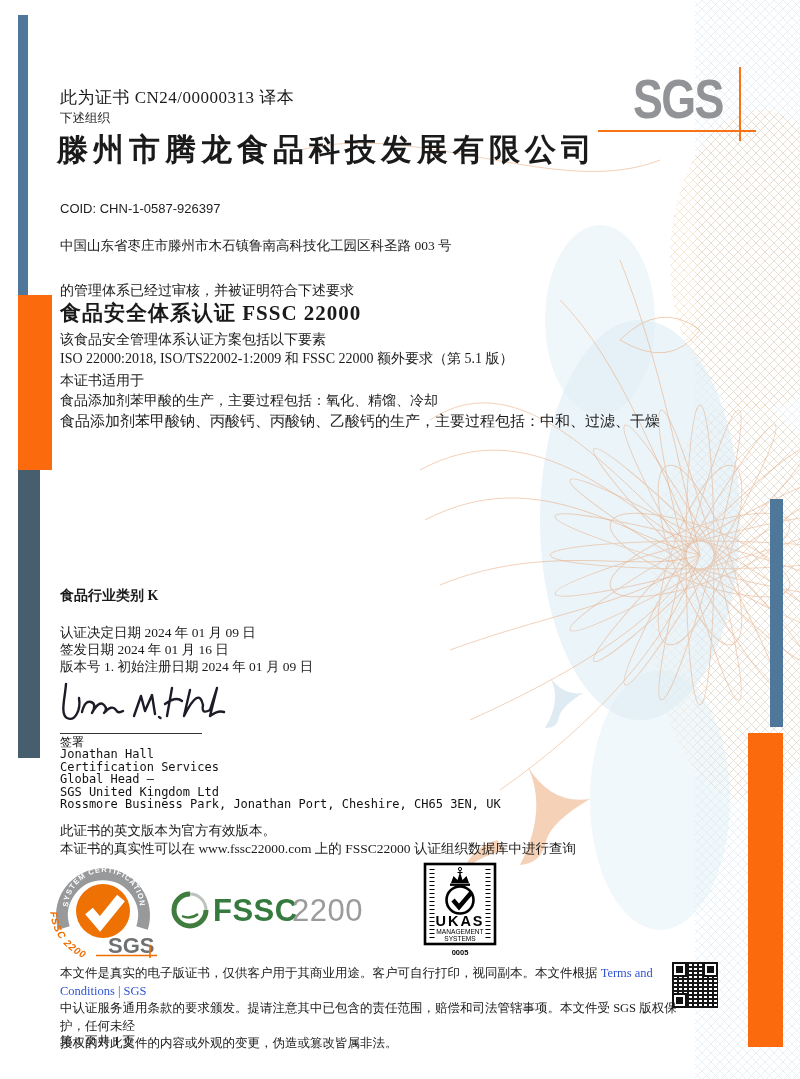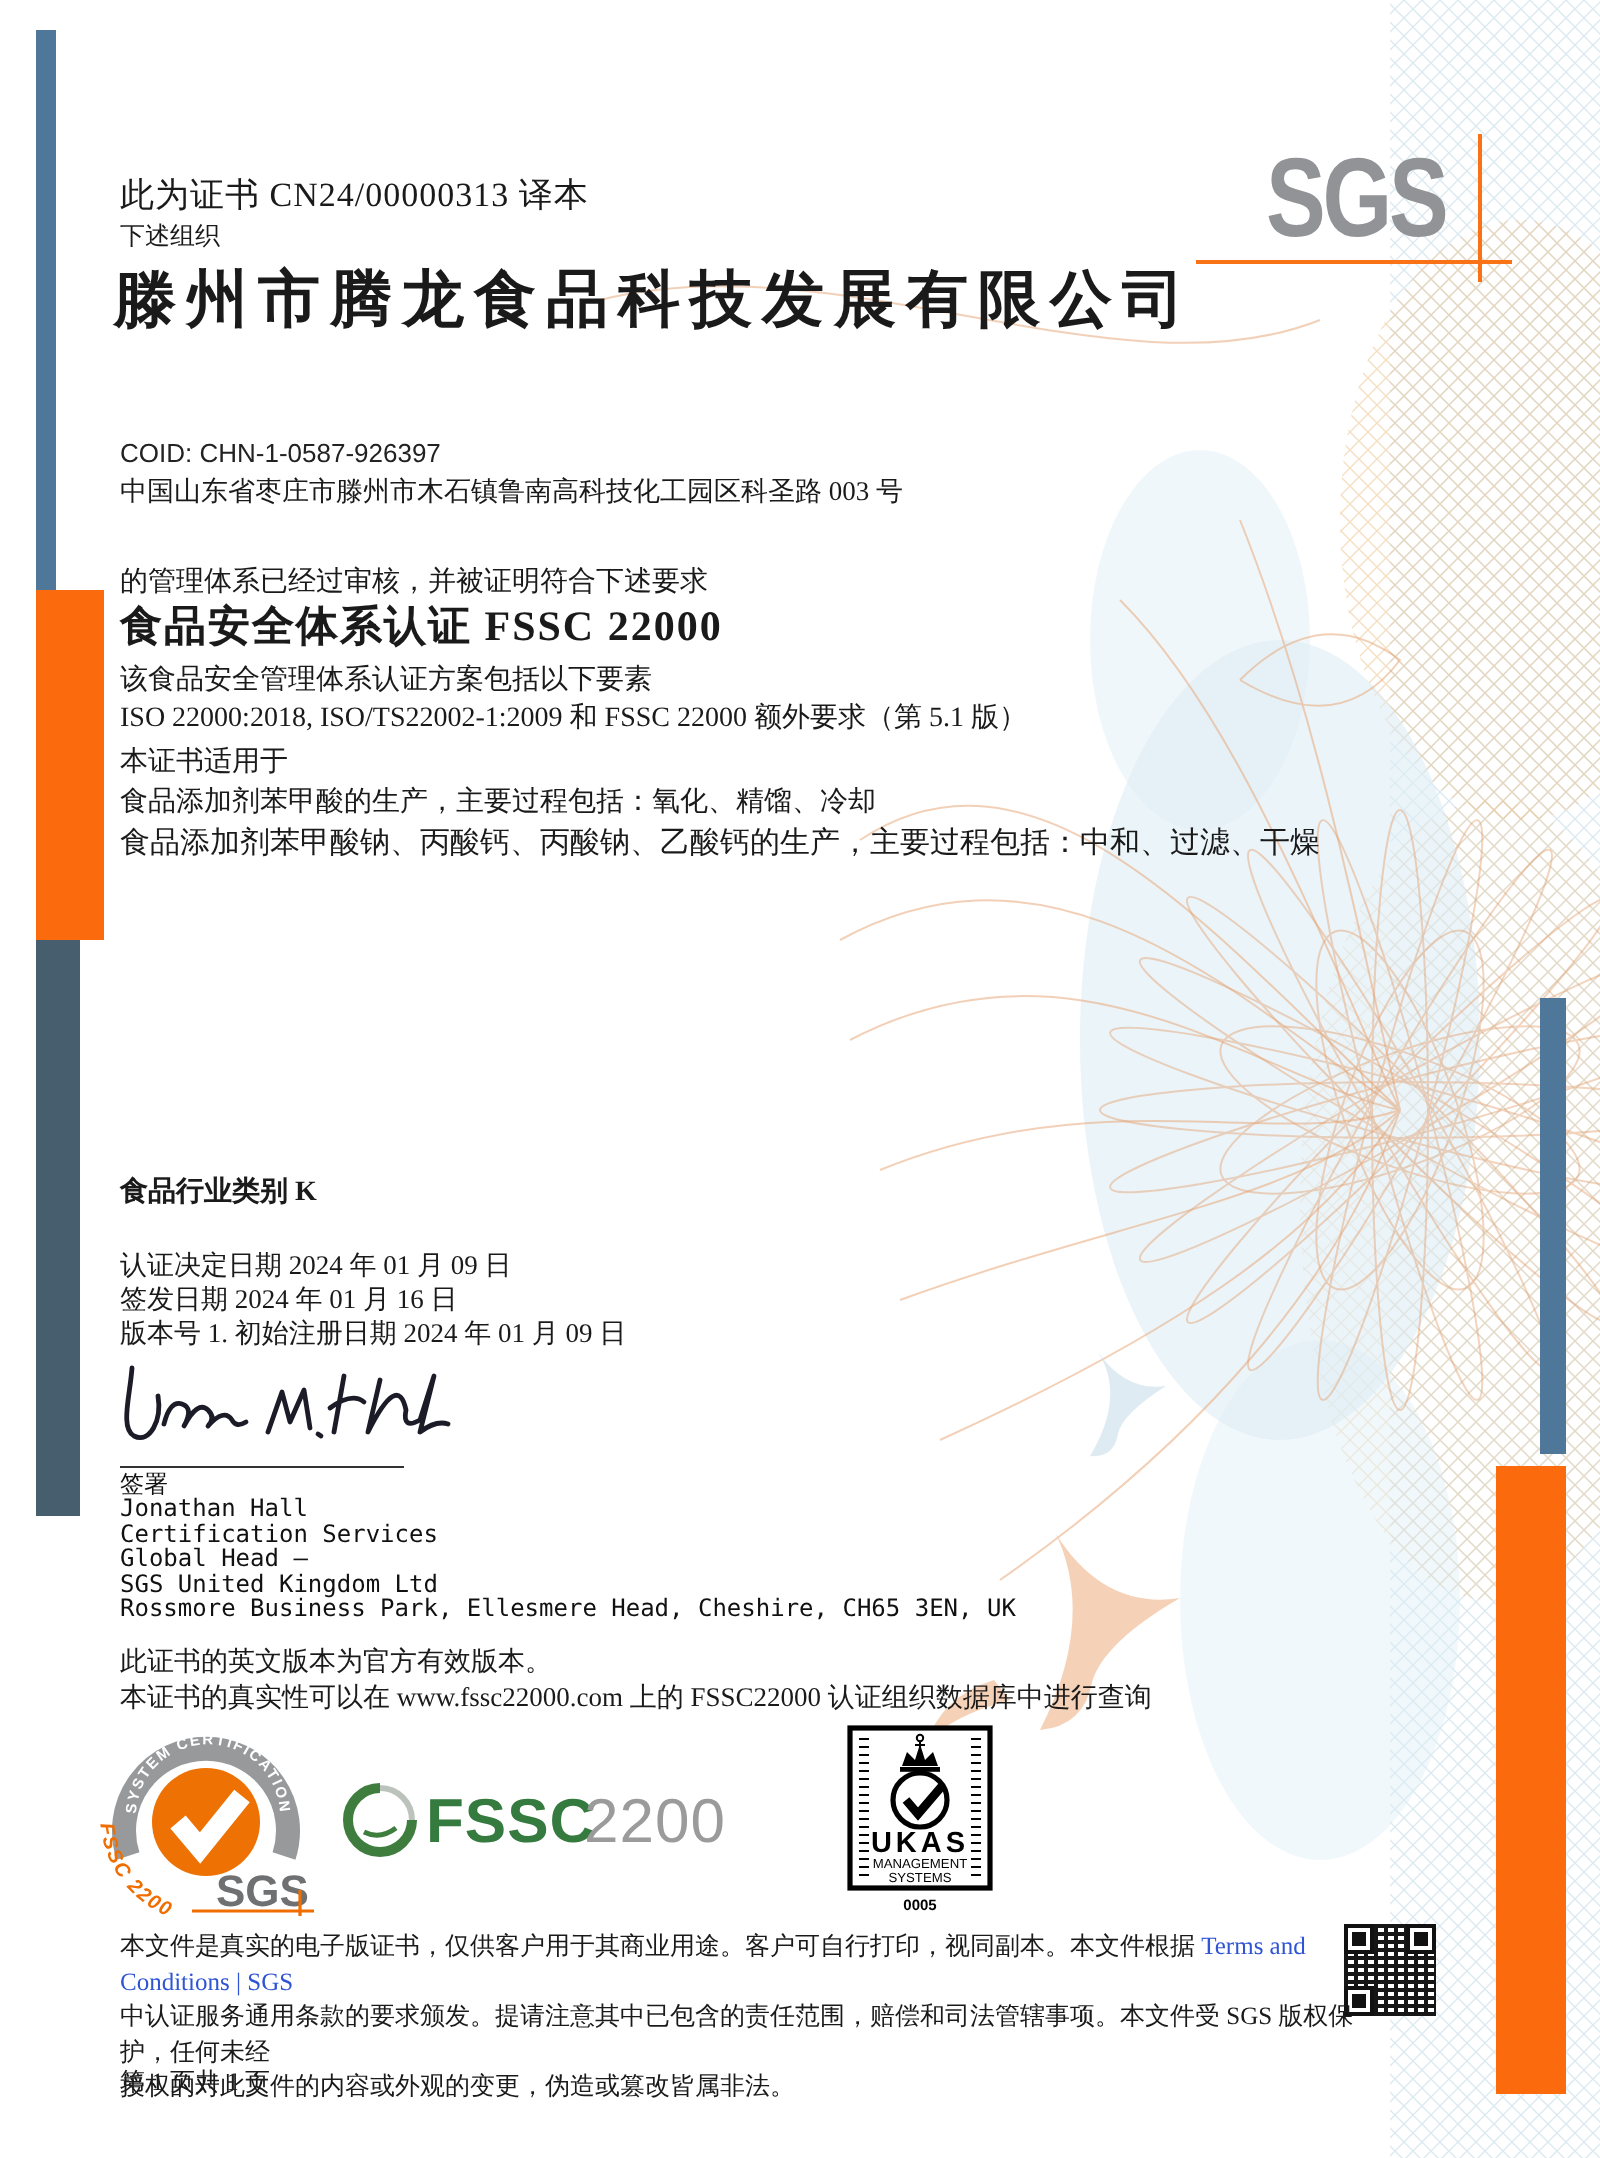--- a/index.html
+++ b/index.html
@@ -14,21 +14,21 @@
   .bar-left-blue{left:18px;top:15px;width:10px;height:280px;background:#4e7799;}
   .bar-left-orange{left:18px;top:295px;width:34px;height:175px;background:#fb6a0c;}
   .bar-left-slate{left:18px;top:470px;width:22px;height:288px;background:#475e6e;}
   .bar-right-blue{left:770px;top:499px;width:13px;height:228px;background:#4e7799;}
   .bar-right-orange{left:748px;top:733px;width:35px;height:314px;background:#fb6a0c;}
 
   
   .cert-line{left:60px;top:86px;font-size:17px;letter-spacing:.5px;}
   .org-intro{left:60px;top:110px;font-size:12.5px;}
   .company{left:57px;top:129px;font-size:31px;font-weight:900;letter-spacing:5px;}
-  .coid{left:60px;top:219px;font-size:13px;color:#222;}
+  .coid{left:60px;top:201px;font-size:13px;color:#222;}
   .addr-cn{left:60px;top:237px;font-size:13.5px;}
 
   .sgs-logo-text{left:633px;top:66px;font-size:56px;font-weight:bold;color:#919396;
      font-family:"Liberation Sans","DejaVu Sans",sans-serif;transform:scaleX(.8);transform-origin:left top;letter-spacing:-2px;}
   .sgs-hline{left:598px;top:130px;width:158px;height:2px;background:#f97316;}
   .sgs-vline{left:739px;top:67px;width:2px;height:74px;background:#f97316;}
 
   
   .audited{left:60px;top:282px;font-size:14px;}
   .std-title{left:60px;top:299px;font-size:21px;font-weight:bold;letter-spacing:1px;}
@@ -169,21 +169,21 @@
     </g>
   </svg>
 
   <div class="abs sig-rule"></div>
   <div class="abs sig-block mono">
     <div style="font-family:'Liberation Serif',serif;">签署</div>
     <div>Jonathan Hall</div>
     <div>Certification Services</div>
     <div>Global Head –</div>
     <div>SGS United Kingdom Ltd</div>
-    <div>Rossmore Business Park, Ellesmere Head, Cheshire, CH65 3EN, UK</div>
+    <div>Rossmore Business Park, Jonathan Port, Cheshire, CH65 3EN, UK</div>
   </div>
 
   <div class="abs note1">此证书的英文版本为官方有效版本。</div>
   <div class="abs note2">本证书的真实性可以在 www.fssc22000.com 上的 FSSC22000 认证组织数据库中进行查询</div>
 
   <svg class="abs sgs-badge" width="114" height="98" viewBox="0 0 114 98">
     <defs>
       <path id="arcT" d="M24,60 A36,36 0 1 1 92,60"></path>
       <path id="arcL" d="M4,48 A55,55 0 0 0 40,99"></path>
     </defs>

